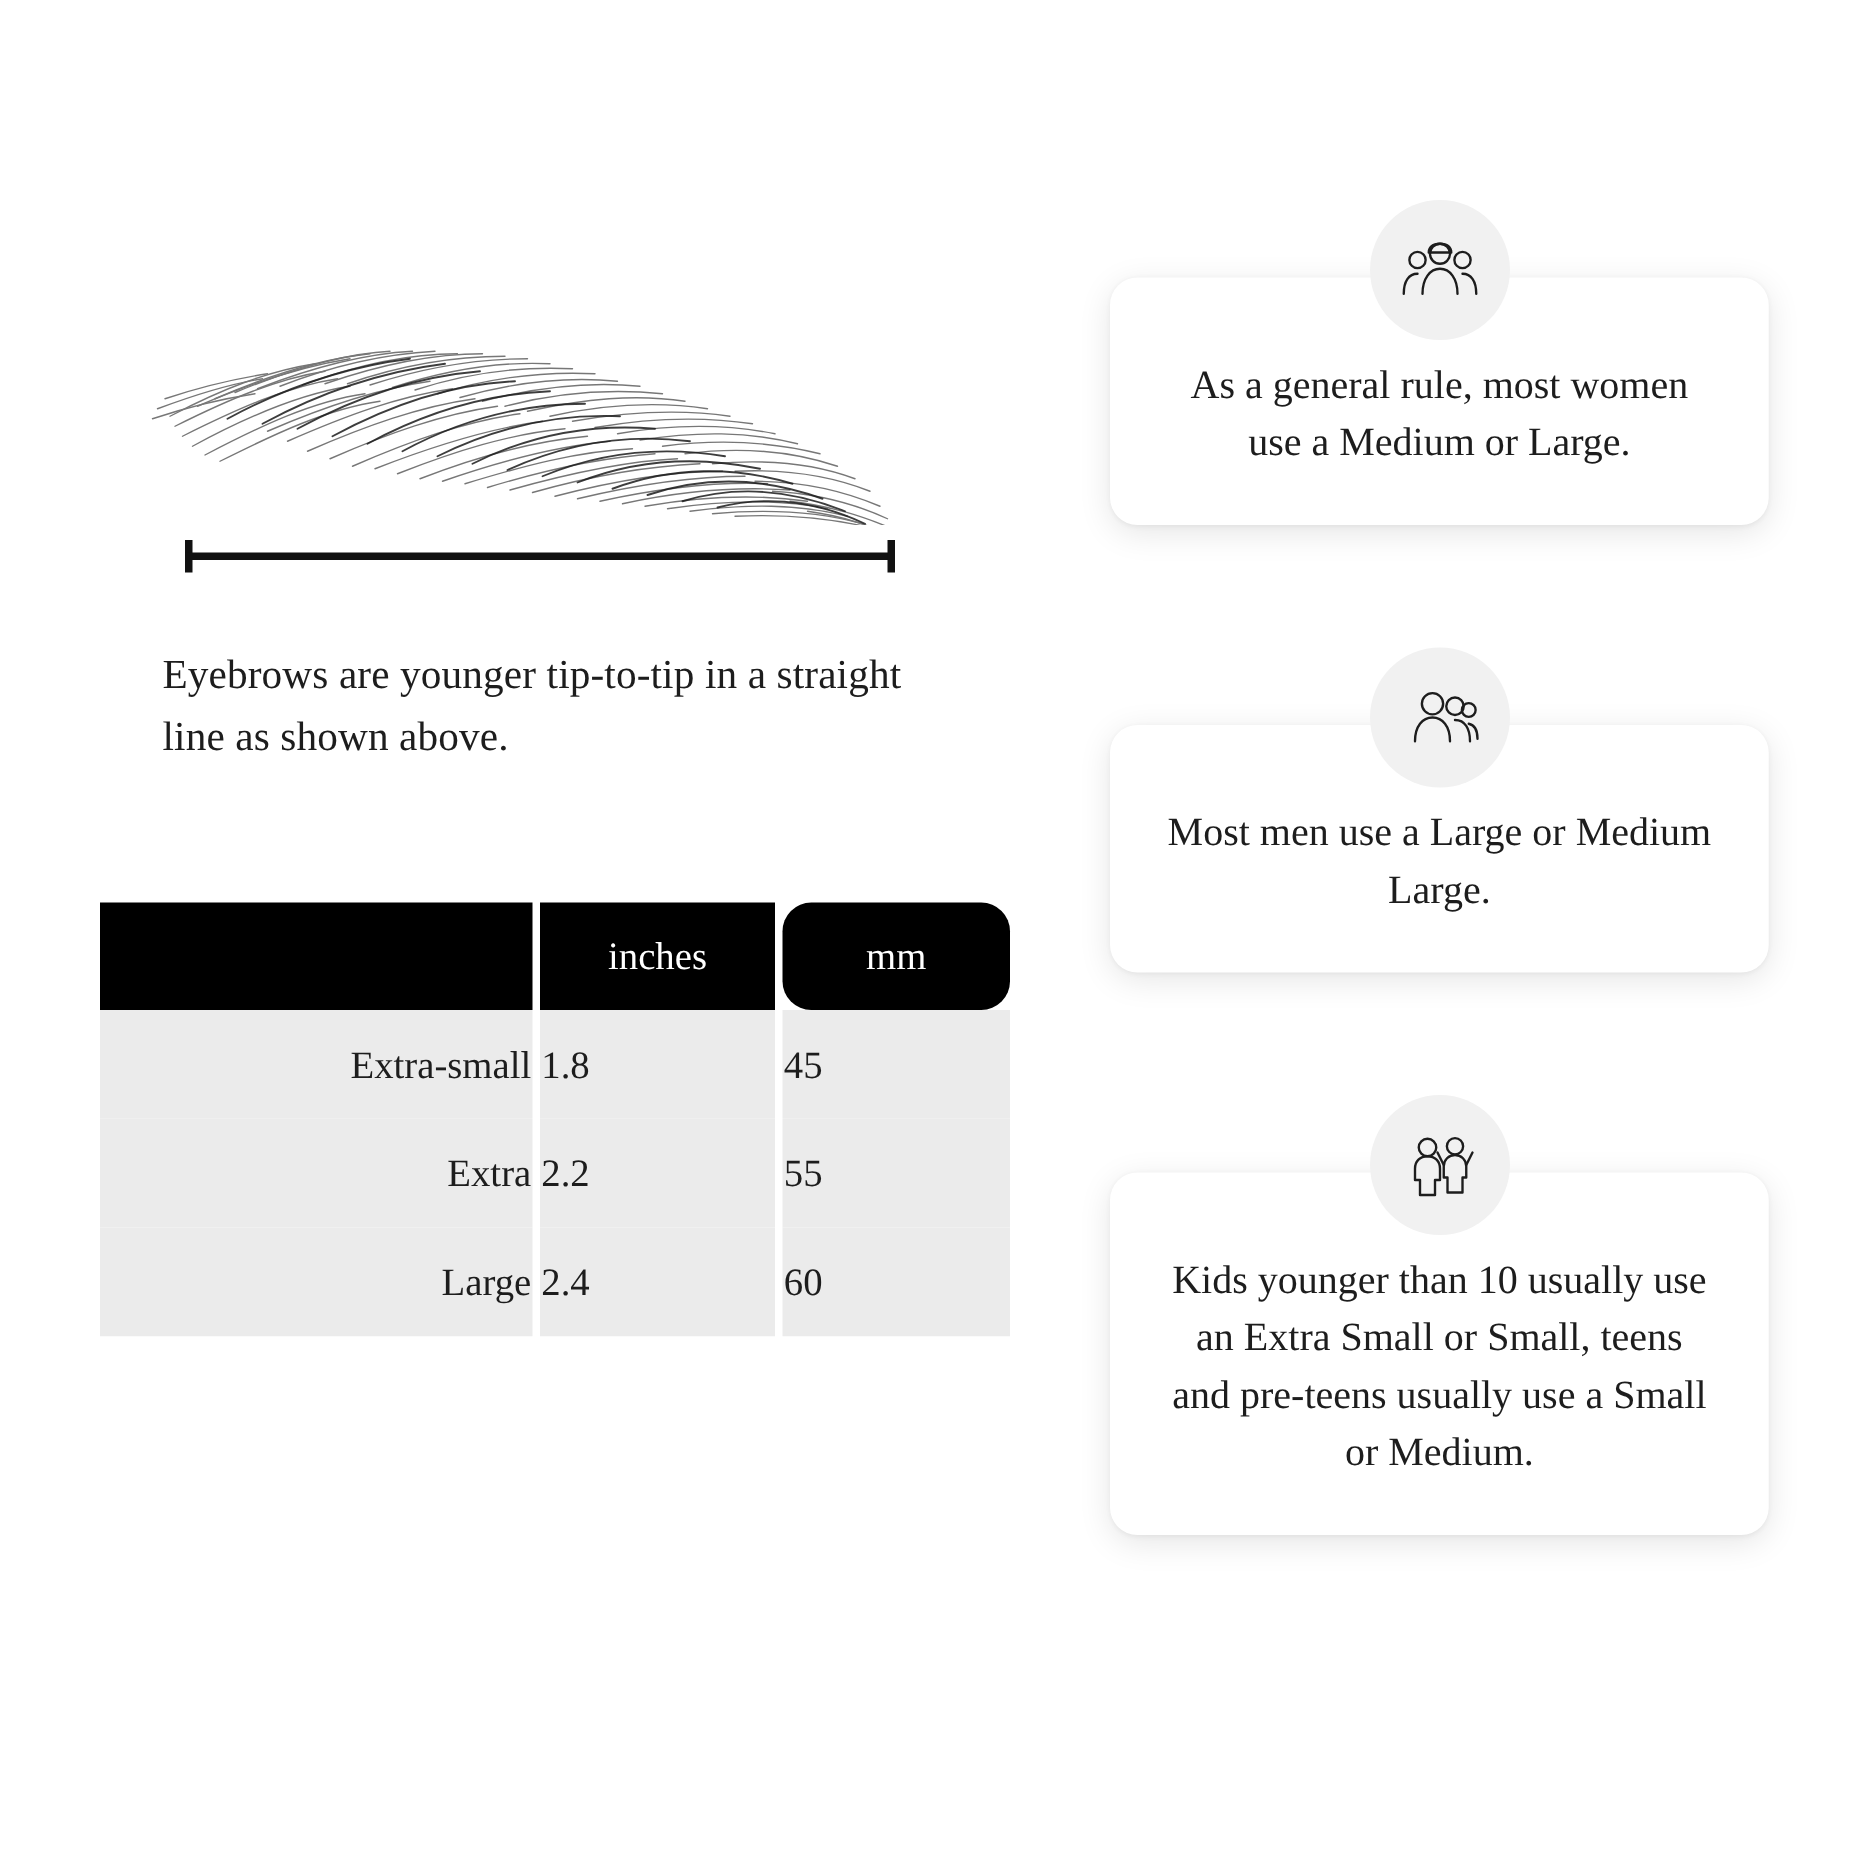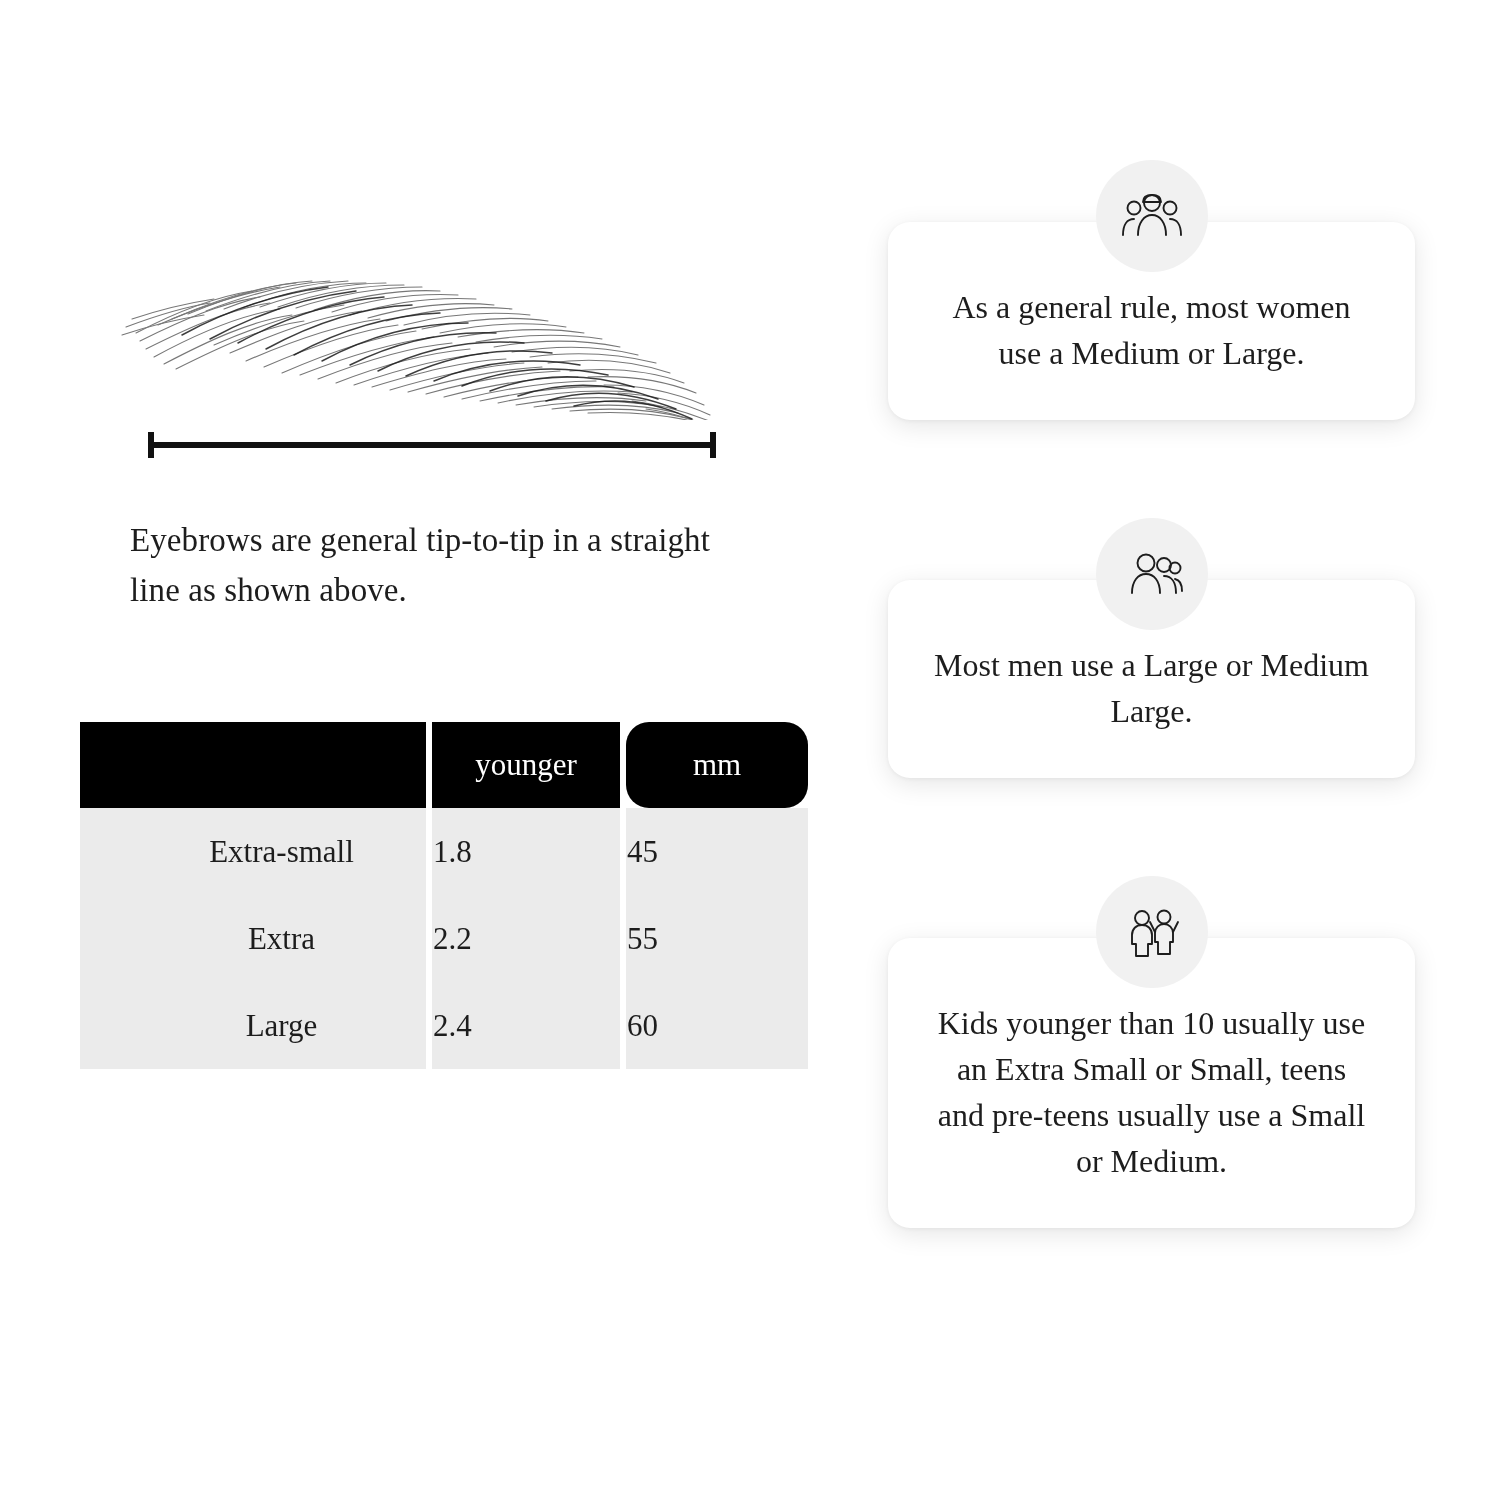--- a/index.html
+++ b/index.html
@@ -100,21 +100,21 @@
   .size-table th.inch-col { width: 186px; }
   .size-table th.mm-col   { width: 180px; border-radius: 23px; }
   .size-table td {
     background: #ebebeb;
     font-size: 31px;
     height: 85px;
     vertical-align: middle;
     color: #1d1d1d;
   }
   .size-table td.name {
-    text-align: center;
+    text-align: right;
     padding-left: 58px;
   }
   .size-table td.num {
     text-align: left;
   }
 
   
   .right-col {
     position: absolute;
     left: 860px;
@@ -245,28 +245,28 @@
         </g>
       </svg>
     </div>
 
     <div class="measure-line">
       <div class="cap left"></div>
       <div class="bar"></div>
       <div class="cap right"></div>
     </div>
 
-    <div class="caption">Eyebrows are general tip-to-tip in a straight line as shown above.</div>
+    <div class="caption">Eyebrows are younger tip-to-tip in a straight line as shown above.</div>
 
     <div class="size-table">
       <table>
         <thead>
           <tr>
             <th class="name-col"></th>
-            <th class="inch-col">younger</th>
+            <th class="inch-col">inches</th>
             <th class="mm-col">mm</th>
           </tr>
         </thead>
         <tbody>
           <tr>
             <td class="name">Extra-small</td>
             <td class="num">1.8</td>
             <td class="num">45</td>
           </tr>
           <tr>

